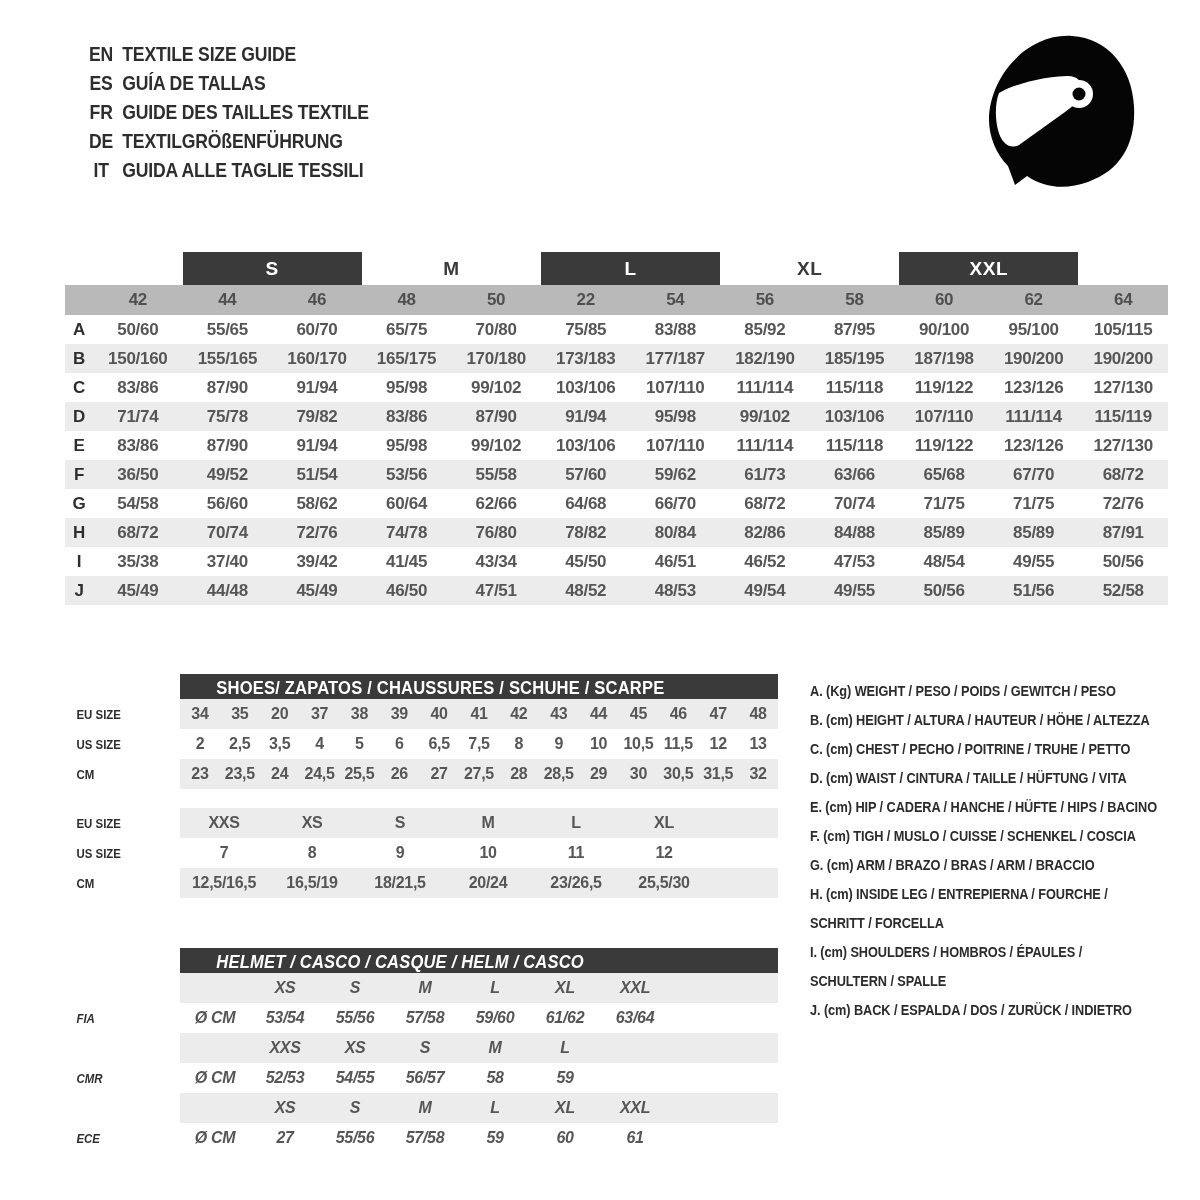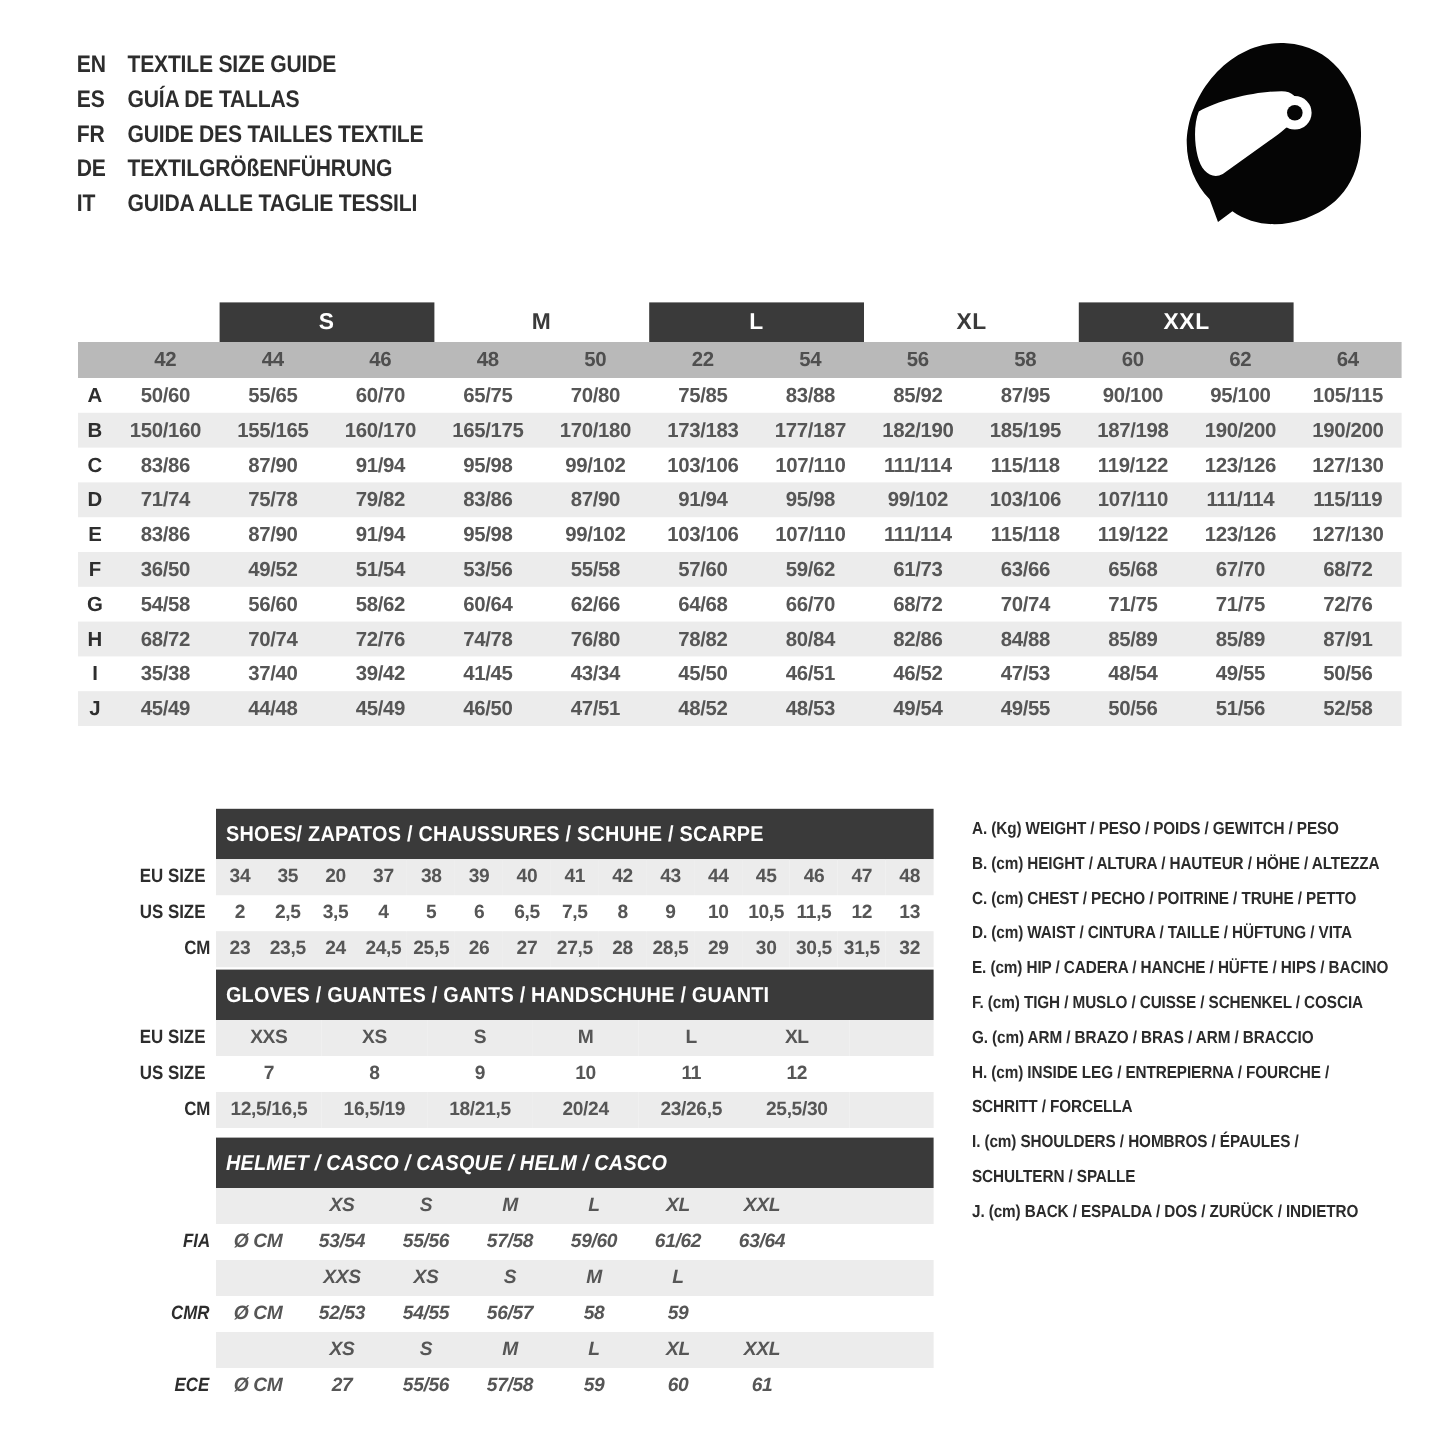--- a/index.html
+++ b/index.html
@@ -4,21 +4,21 @@
 <style>
   html,body{margin:0;padding:0;}
   body{
     width:1200px;height:1200px;background:#ffffff;position:relative;
     font-family:"Liberation Sans", sans-serif;font-weight:700;color:#565656;
     overflow:hidden;
   }
   .page{position:absolute;inset:0;}
 
   
-  #lang{position:absolute;left:64px;top:40px;}
+  #lang{position:absolute;left:80px;top:40px;text-align:center;}
   .lang-row{display:flex;line-height:29px;font-size:20px;color:#2d2d2d;
     transform:scaleX(0.88);transform-origin:0 0;white-space:nowrap;letter-spacing:-0.2px;}
   .lang-code{width:48px;flex:0 0 auto;}
 
   
   #helmet-icon{position:absolute;left:982px;top:30px;width:160px;height:168px;}
 
   
   #size-table{position:absolute;left:65px;top:252px;width:1103px;}
   .grid13{display:grid;grid-template-columns:28px repeat(12,1fr);}
@@ -31,29 +31,29 @@
   .cell{display:flex;align-items:center;justify-content:center;letter-spacing:-0.3px;}
   .trow{height:29px;font-size:17px;}
   .trow.stripe{background:var(--stripe);}
   .letter{color:#2e2e2e;}
 
   
   .subtable{position:absolute;left:65px;width:713px;}
   #shoes{top:674px;}
   #gloves{top:808px;}
   #helmet-table{top:948px;font-style:italic;}
-  .bar{margin-left:115px;height:42px;background:var(--dark);color:#ffffff;
-    display:flex;align-items:center;}
+  .bar{margin-left:115px;height:25px;background:var(--dark);color:#ffffff;
+    display:flex;align-items:flex-end;padding-left:28px;}
   .bar span{font-size:18px;white-space:nowrap;padding-left:9px;
     transform:scaleX(0.92);transform-origin:0 50%;letter-spacing:0.2px;}
   .srow{display:grid;height:30px;font-size:16px;}
   #shoes .srow{grid-template-columns:115px repeat(15,1fr);}
   #gloves .srow{grid-template-columns:115px repeat(6,88px) 1fr;}
   #helmet-table .srow{grid-template-columns:115px 70px repeat(6,70px) 1fr;}
-  .srow .rlabel{display:flex;align-items:center;color:#2d2d2d;font-size:16px;justify-content:flex-end;}
+  .srow .rlabel{display:flex;align-items:center;color:#2d2d2d;font-size:13px;}
   .rlabel span{transform:scaleX(0.88);transform-origin:0 50%;white-space:nowrap;padding-left:13px;}
   .srow.gray .bg{background:var(--stripe);}
 
   
   #legend{position:absolute;left:810px;top:677px;width:430px;
     transform:scaleX(0.88);transform-origin:0 0;}
   .leg-line{line-height:29px;font-size:14.5px;color:#2b2b2b;white-space:nowrap;letter-spacing:-0.1px;}
 </style>
 </head>
 <body style="--dark: #3a3a3a; --band: #b9b9b9; --stripe: #ececec;">
@@ -343,23 +343,20 @@
           <div class="cell bg">29</div>
           <div class="cell bg">30</div>
           <div class="cell bg">30,5</div>
           <div class="cell bg">31,5</div>
           <div class="cell bg">32</div>
         </div>
       </div>
   </div>
 
   <div id="gloves" class="subtable">
-    <div class="bar">
-      <span>GLOVES / GUANTES / GANTS / HANDSCHUHE / GUANTI</span>
-    </div>
     <div class="rows">
         <div class="srow gray">
           <div class="rlabel">
             <span>EU SIZE</span>
           </div>
           <div class="cell bg">XXS</div>
           <div class="cell bg">XS</div>
           <div class="cell bg">S</div>
           <div class="cell bg">M</div>
           <div class="cell bg">L</div>

